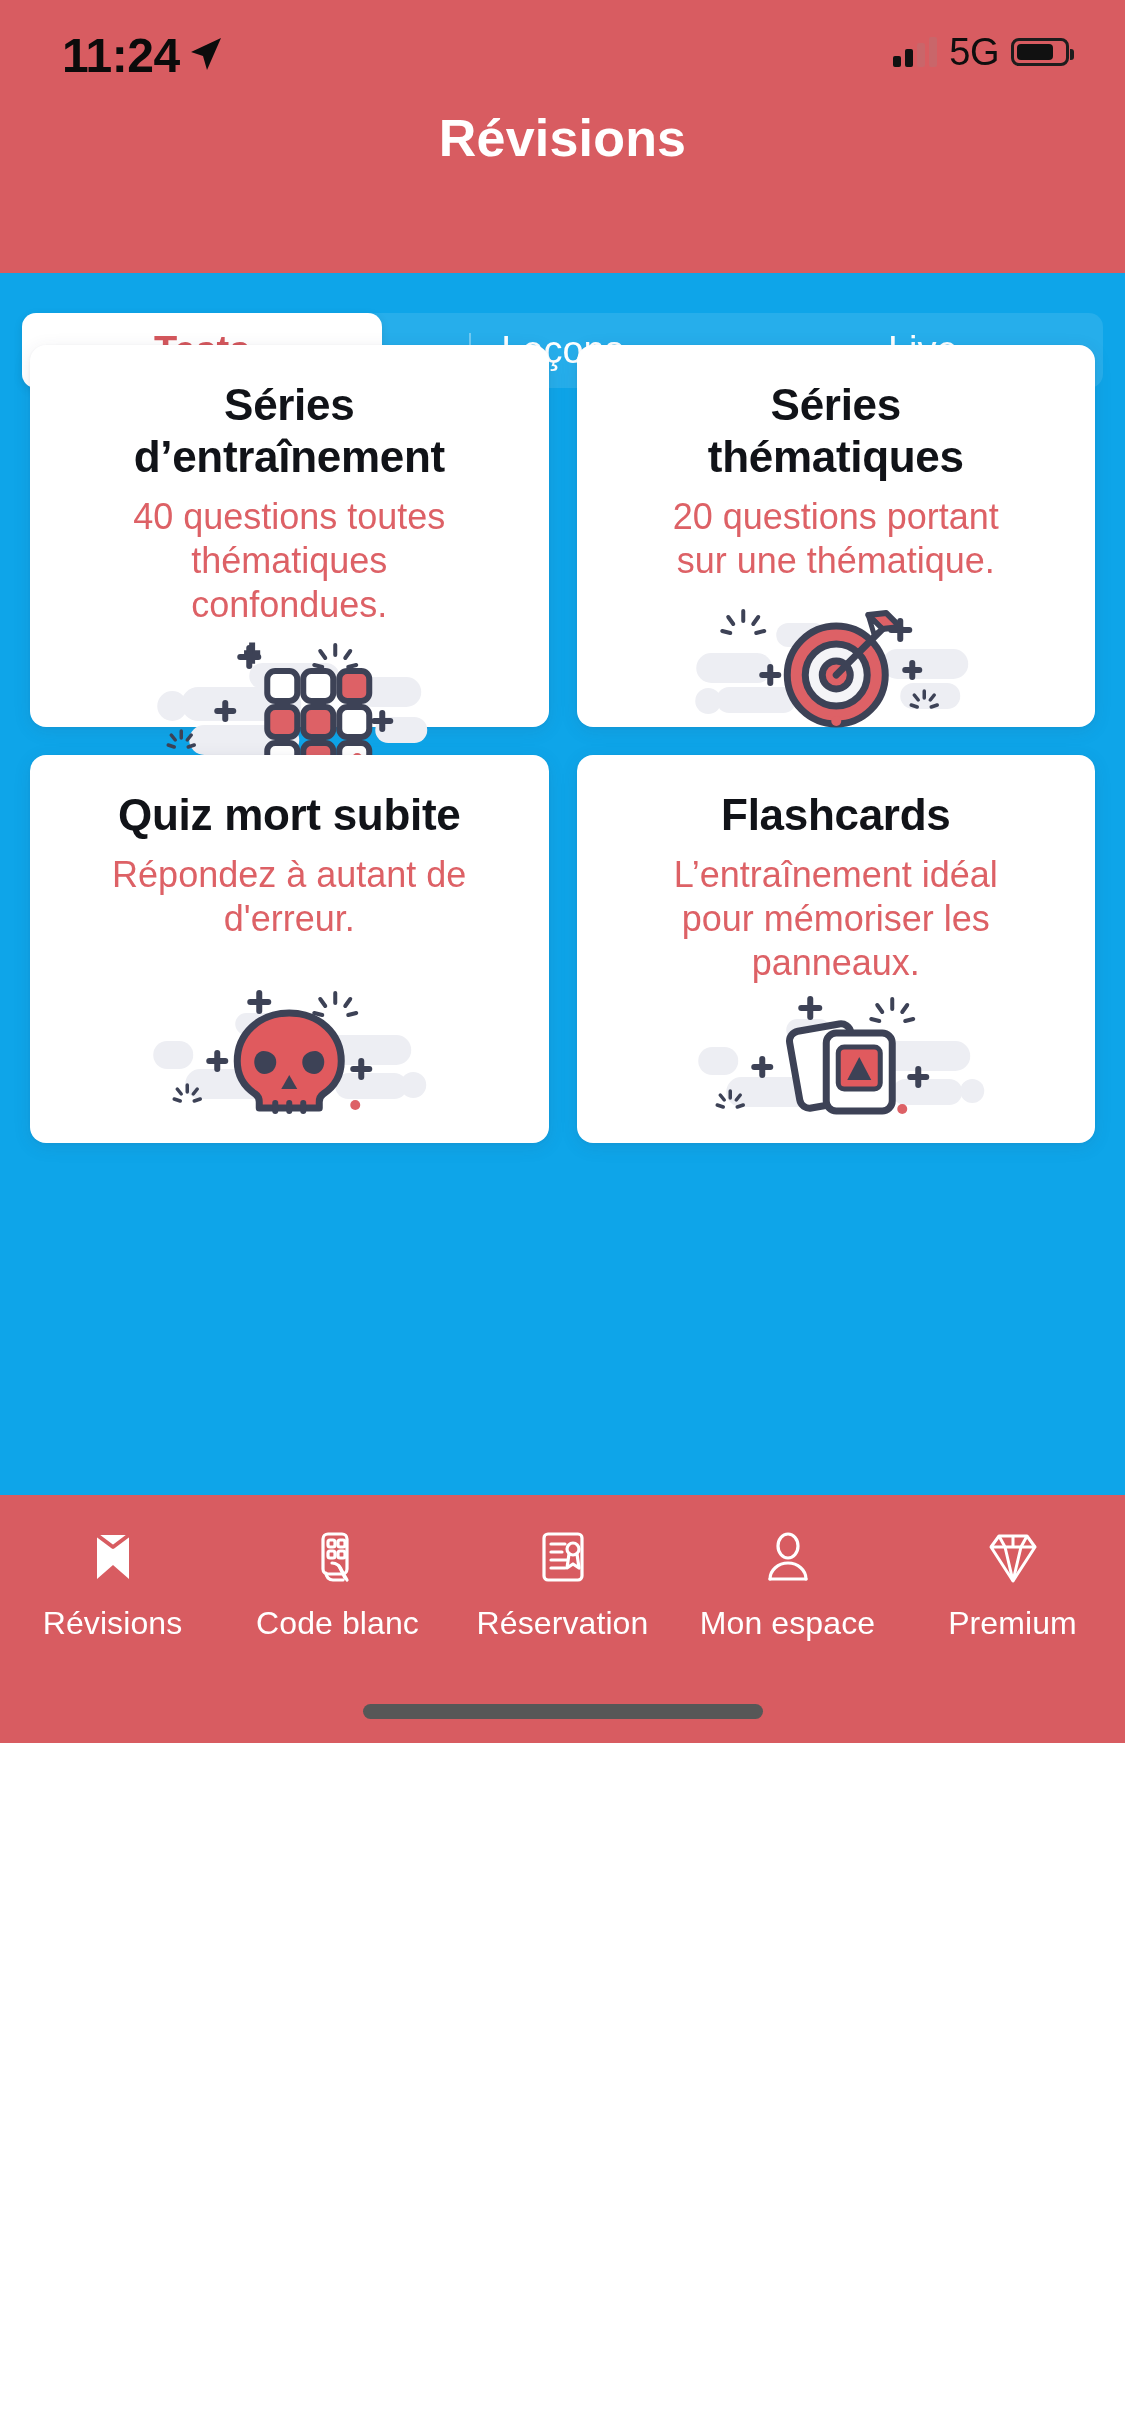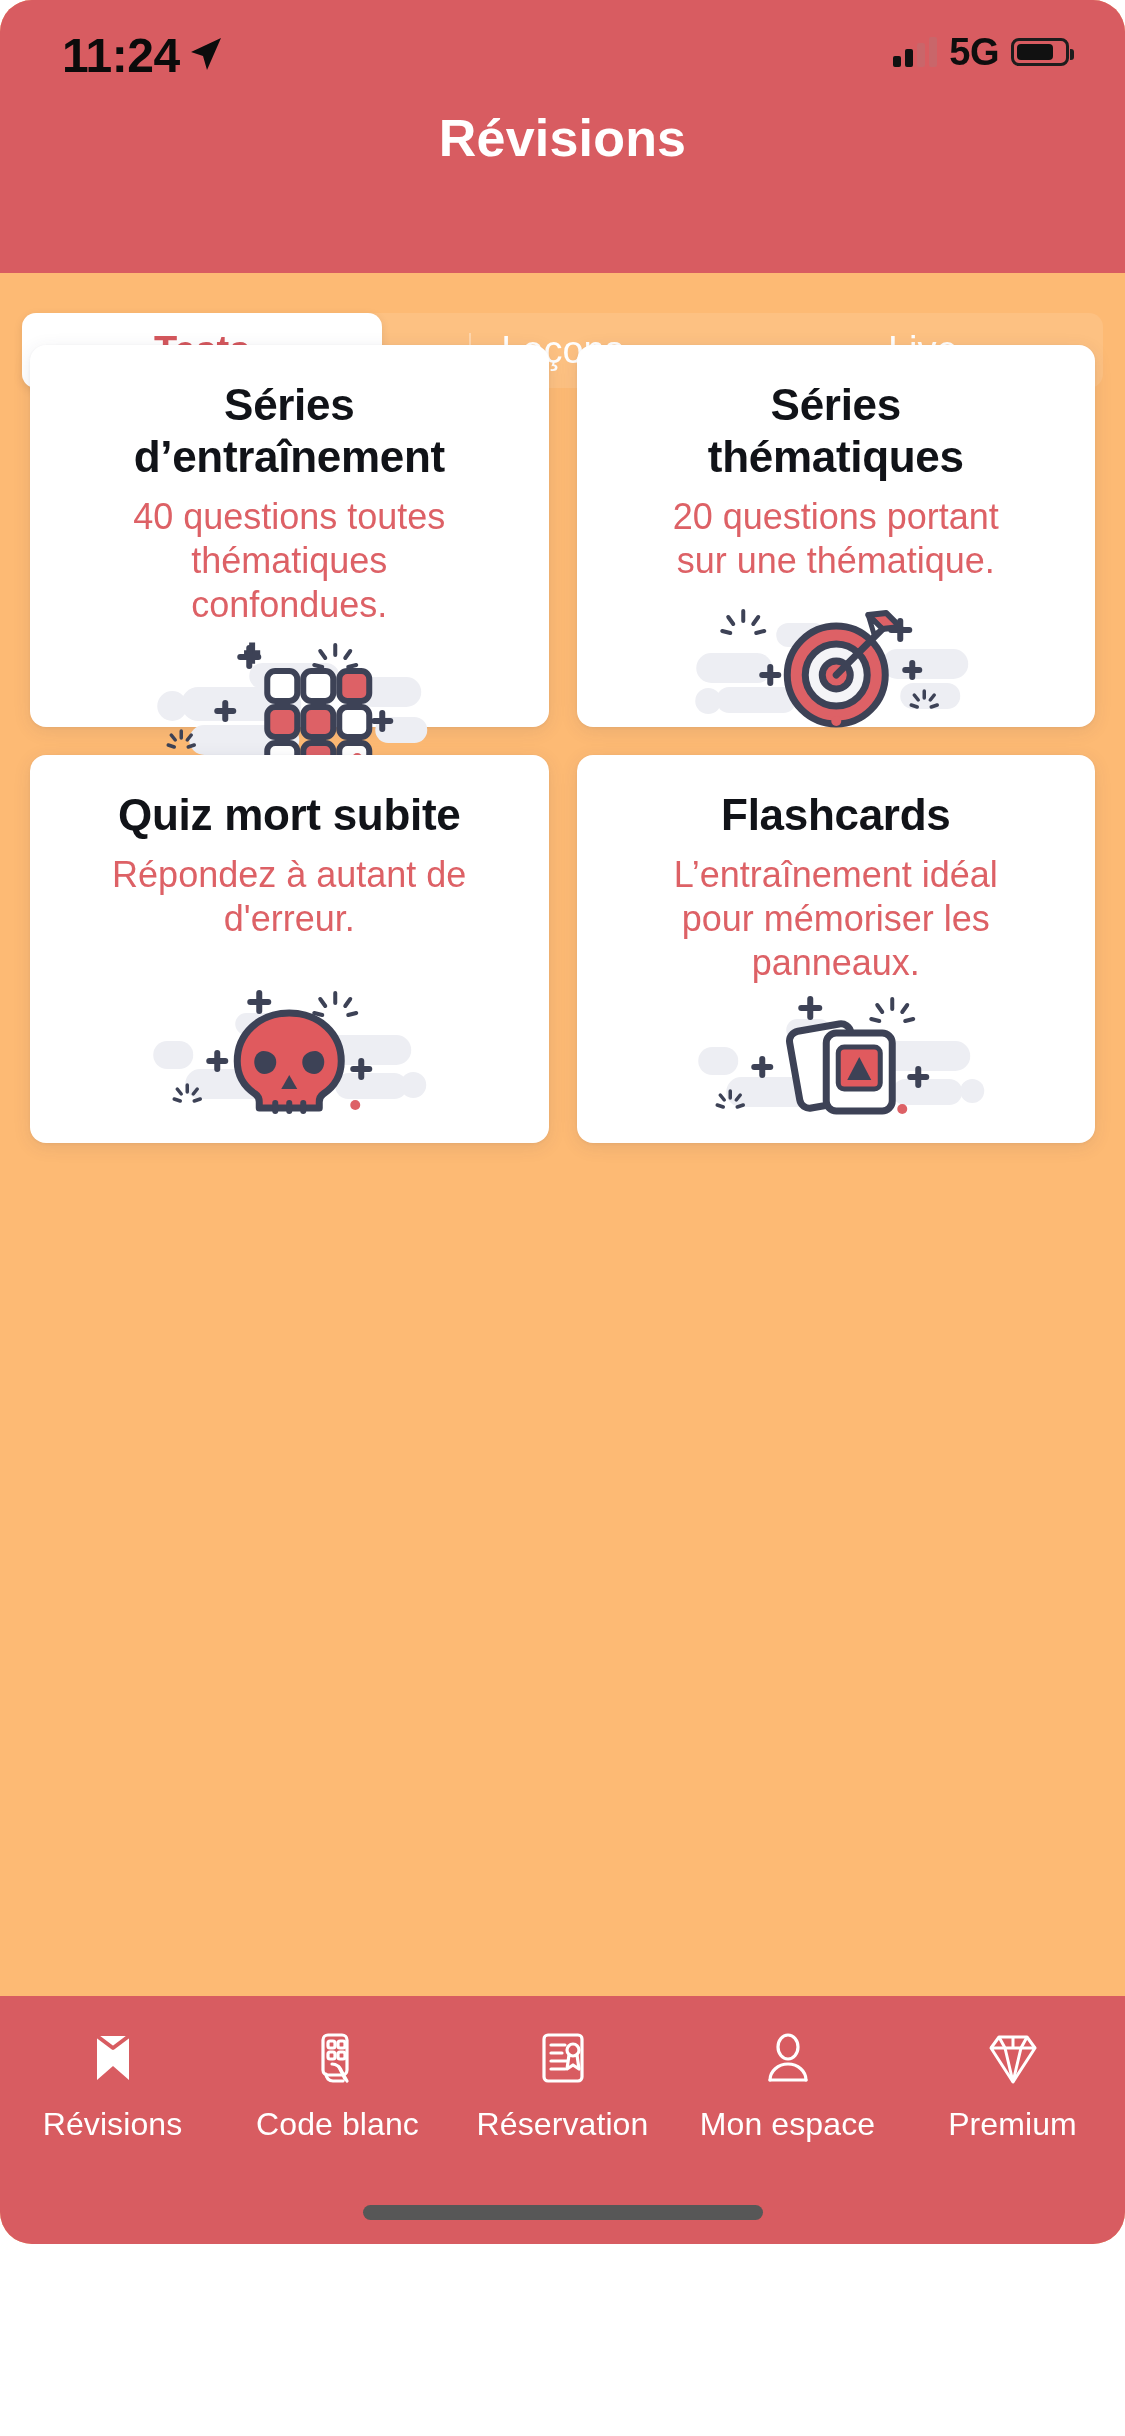--- a/index.html
+++ b/index.html
@@ -4,21 +4,21 @@
 <style>
   * { margin:0; padding:0; box-sizing:border-box; }
   html,body { width:1125px; height:2436px; }
   body {
     font-family:"Liberation Sans", sans-serif;
     background:#ffffff;
     overflow:hidden;
     -webkit-font-smoothing:antialiased;
   }
 
-  .phone { position:relative; width:1125px; height:2244px; background:#fdba74; overflow:hidden;border-radius:32px; }
+  .phone { position:relative; width:1125px; height:1743px; background:#0ea5e9; overflow:hidden; }
 
   
   .header {
     position:absolute; top:0; left:0; width:1125px; height:273px;
     background:#d85c61;
   }
 
   
   .statusbar {
     position:absolute; top:0; left:0; width:1125px; height:100px;
@@ -31,21 +31,21 @@
   .status-right {
     position:absolute; right:56px; top:30px;
     display:flex; align-items:center; gap:12px; height:44px;
   }
   .sig { display:flex; align-items:flex-end; gap:4px; height:30px; }
   .sig i { display:block; width:8px; background:#111; border-radius:2px; }
   .sig i.b1 { height:11px; }
   .sig i.b2 { height:18px; }
   .sig i.b3 { height:24px; background:#c9666a; }
   .sig i.b4 { height:30px; background:#c9666a; }
-  .net { font-size:38px; font-weight:700; color:#0e0e0e; letter-spacing:-0.5px; }
+  .net { font-size:38px; font-weight:400; color:#0e0e0e; letter-spacing:-0.5px; }
   .batt { position:relative; width:58px; height:28px; border:3px solid #1d1d1d; border-radius:8px; }
   .batt::after { content:""; position:absolute; right:-8px; top:8px; width:4px; height:11px; background:#1d1d1d; border-radius:0 3px 3px 0; }
   .batt i { position:absolute; left:3px; top:3px; bottom:3px; width:36px; background:#111; border-radius:4px; display:block; }
 
   .page-title {
     position:absolute; top:108px; left:0; width:1125px; text-align:center;
     color:#ffffff; font-size:52px; font-weight:600; letter-spacing:0.2px;
   }
 
   

